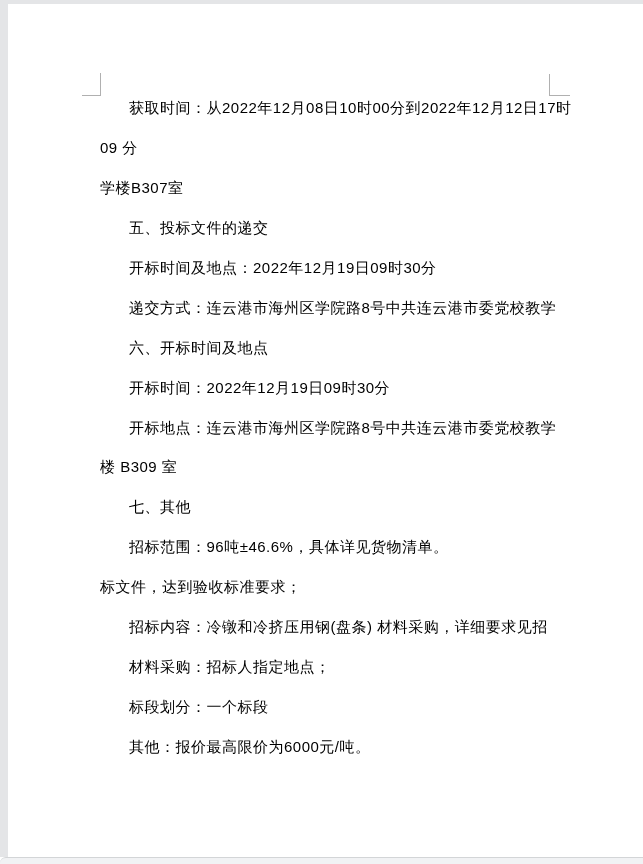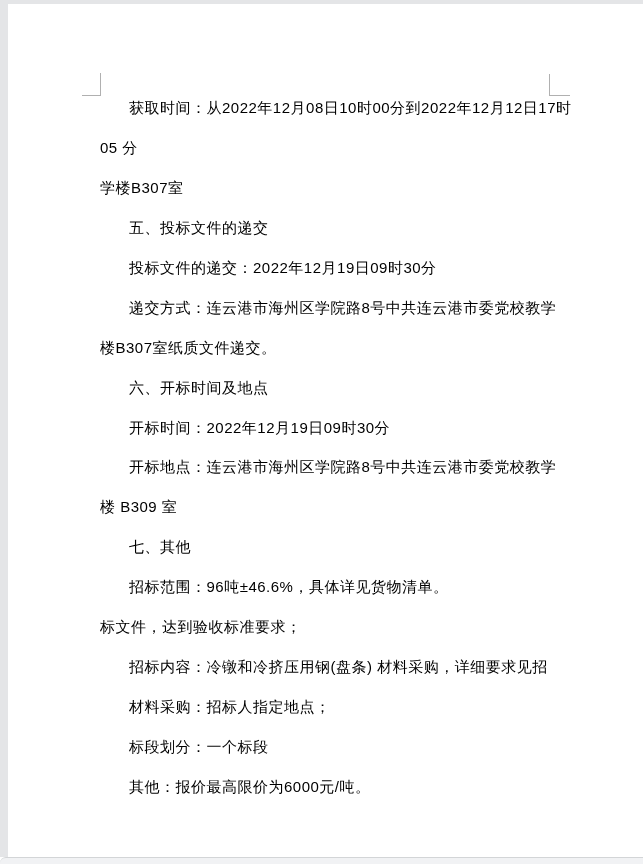--- a/index.html
+++ b/index.html
@@ -82,26 +82,25 @@
 
 <div class="canvas">
   <div class="strip-top"></div>
   <div class="strip-left"></div>
 
   <div class="page">
     <div class="corner-mark tl"></div>
     <div class="corner-mark tr"></div>
     <div class="text-area" id="doc-lines">
         <div class="line indent">获取时间：从2022年12月08日10时00分到2022年12月12日17时</div>
-        <div class="line">05 分</div>
+        <div class="line">09 分</div>
         <div class="line">学楼B307室</div>
         <div class="line indent">五、投标文件的递交</div>
-        <div class="line indent">投标文件的递交：2022年12月19日09时30分</div>
+        <div class="line indent">开标时间及地点：2022年12月19日09时30分</div>
         <div class="line indent">递交方式：连云港市海州区学院路8号中共连云港市委党校教学</div>
-        <div class="line">楼B307室纸质文件递交。</div>
         <div class="line indent">六、开标时间及地点</div>
         <div class="line indent">开标时间：2022年12月19日09时30分</div>
         <div class="line indent">开标地点：连云港市海州区学院路8号中共连云港市委党校教学</div>
         <div class="line">楼 B309 室</div>
         <div class="line indent">七、其他</div>
         <div class="line indent">招标范围：96吨±46.6%，具体详见货物清单。</div>
         <div class="line">标文件，达到验收标准要求；</div>
         <div class="line indent">招标内容：冷镦和冷挤压用钢(盘条) 材料采购，详细要求见招</div>
         <div class="line indent">材料采购：招标人指定地点；</div>
         <div class="line indent">标段划分：一个标段</div>

